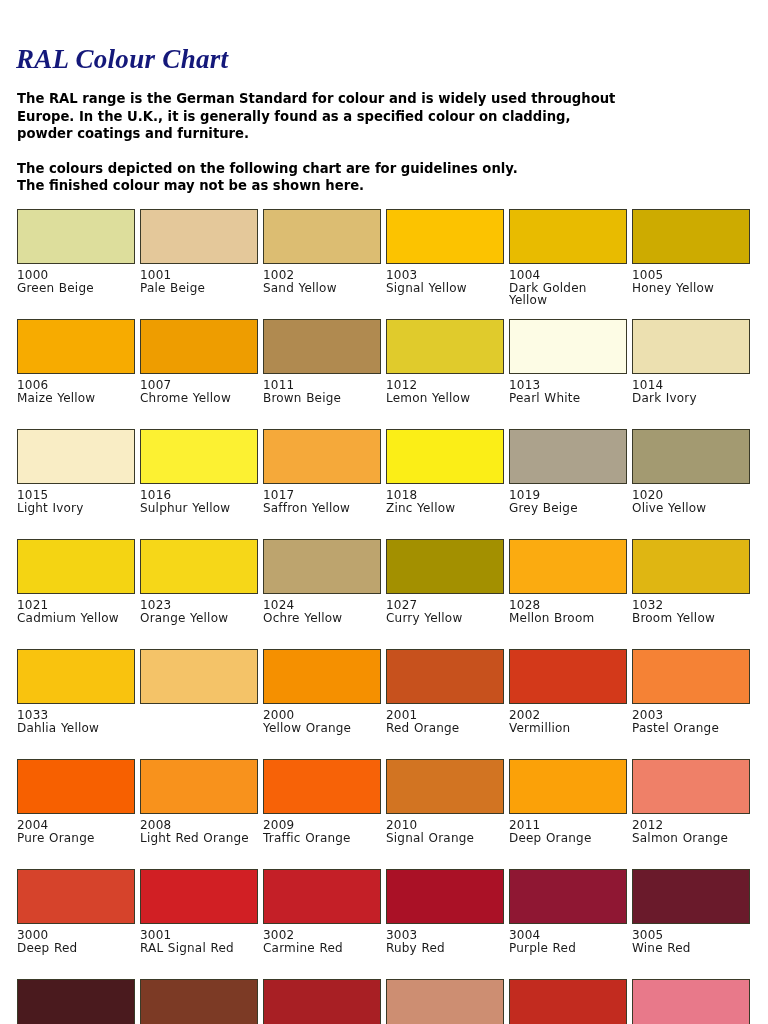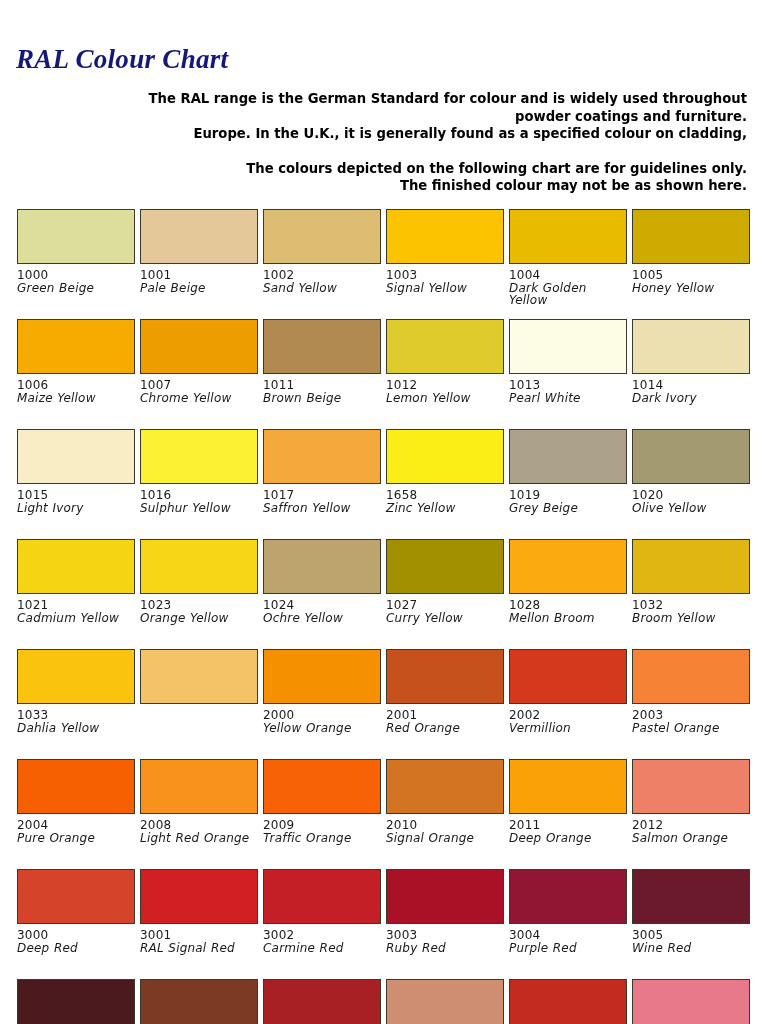--- a/index.html
+++ b/index.html
@@ -37,21 +37,20 @@
   .intro {
     position: absolute;
     left: 17px;
     top: 48px;
     width: 730px;
     font-family: "DejaVu Sans", sans-serif;
     font-size: 13.2px;
     font-weight: bold;
     line-height: 17.5px;
     color: #000000;
-    text-align: right;
   }
   .intro p {
     margin: 0;
   }
   .intro .para-gap {
     height: 17px;
   }
   .swatch-grid {
     position: absolute;
     left: 17px;
@@ -88,34 +87,33 @@
     letter-spacing: 0.2px;
   }
   .code {
     display: block;
     white-space: nowrap;
   }
   .name {
     display: block;
     width: 112px;
     word-spacing: 0.5px;
-    font-style: italic;
   }
 </style>
 </head>
 <body>
 
 <div class="page">
 
   <div class="title">RAL Colour Chart</div>
 
   <div class="intro">
     <p>The RAL range is the German Standard for colour and is widely used throughout</p>
+    <p>Europe. In the U.K., it is generally found as a specified colour on cladding,</p>
     <p>powder coatings and furniture.</p>
-    <p>Europe. In the U.K., it is generally found as a specified colour on cladding,</p>
     <div class="para-gap"></div>
     <p>The colours depicted on the following chart are for guidelines only.</p>
     <p>The finished colour may not be as shown here.</p>
   </div>
 
   <div class="swatch-grid" id="swatch-grid">
       <div class="row">
         <div class="cell">
           <div class="chip" style="background: rgb(221, 222, 156);"></div>
           <div class="caption">
@@ -221,21 +219,21 @@
         <div class="cell">
           <div class="chip" style="background: rgb(245, 169, 58);"></div>
           <div class="caption">
             <span class="code">1017</span>
             <span class="name">Saffron Yellow</span>
           </div>
         </div>
         <div class="cell">
           <div class="chip" style="background: rgb(251, 238, 23);"></div>
           <div class="caption">
-            <span class="code">1658</span>
+            <span class="code">1018</span>
             <span class="name">Zinc Yellow</span>
           </div>
         </div>
         <div class="cell">
           <div class="chip" style="background: rgb(172, 162, 140);"></div>
           <div class="caption">
             <span class="code">1019</span>
             <span class="name">Grey Beige</span>
           </div>
         </div>

